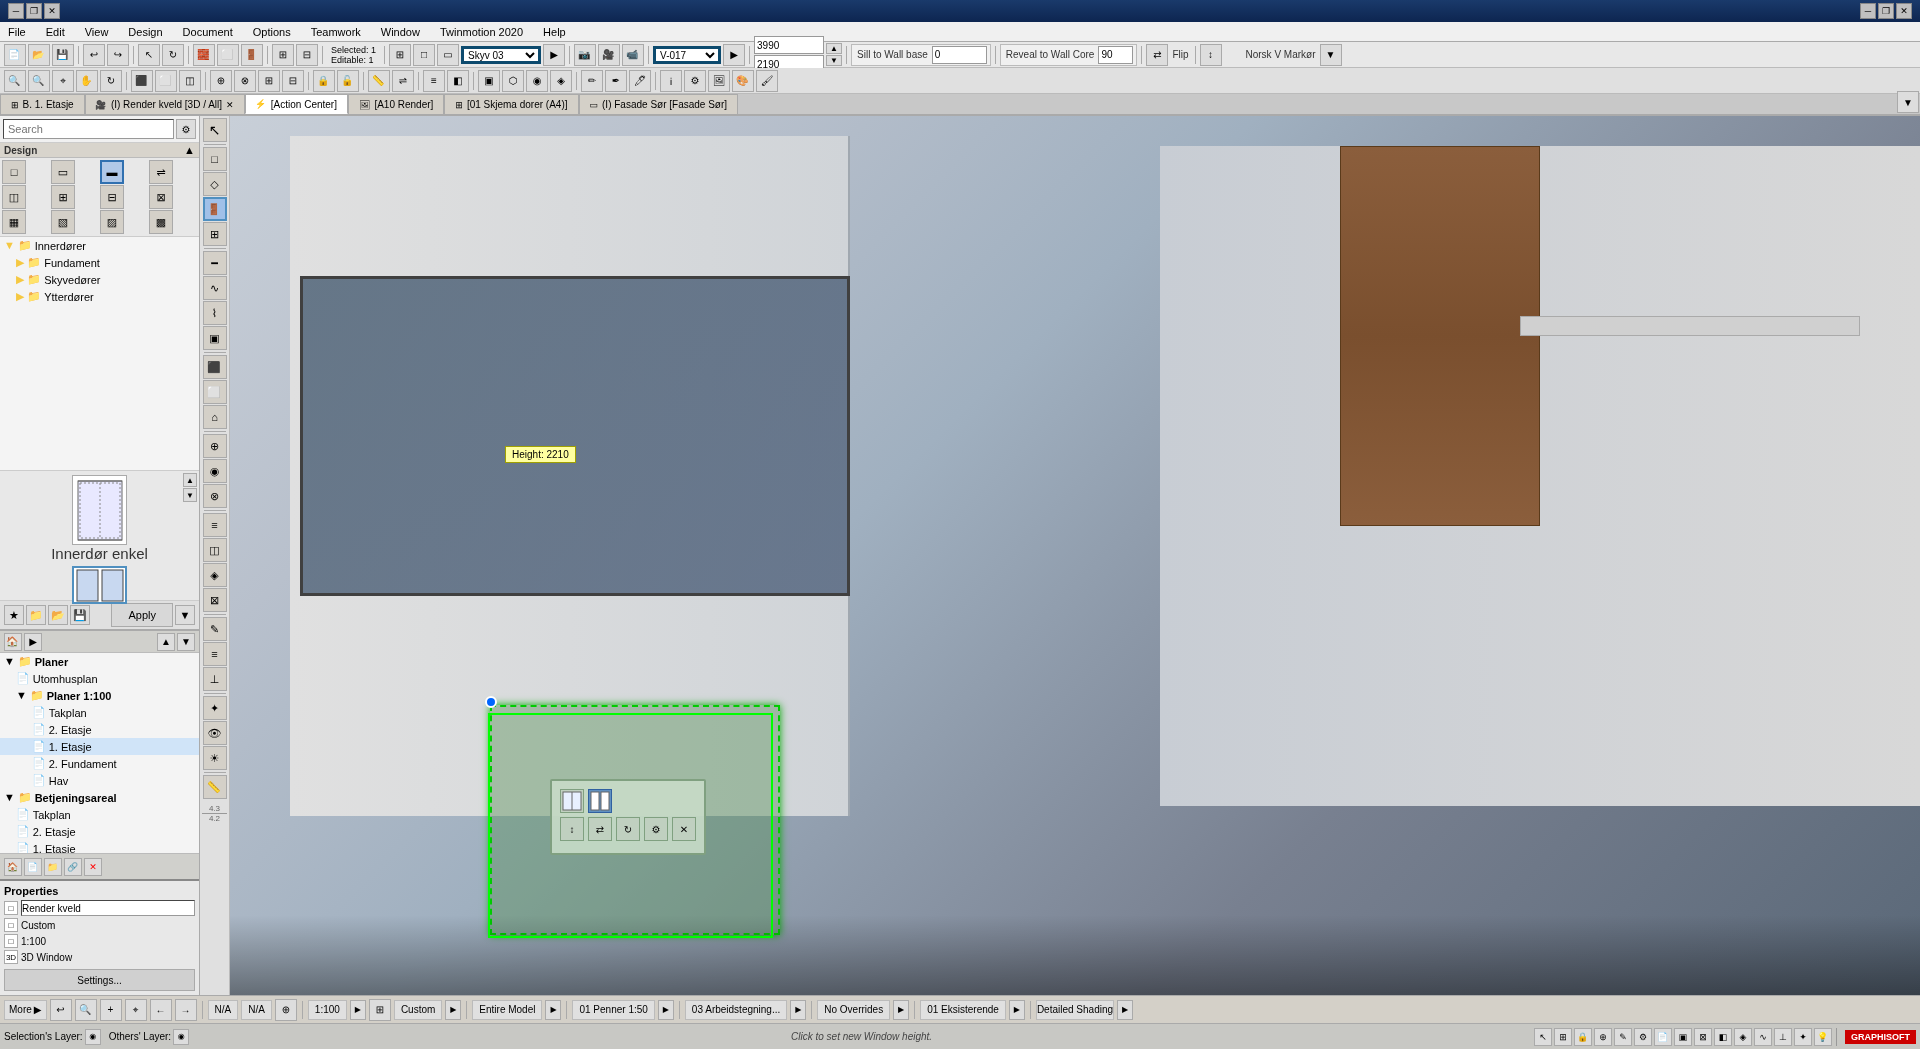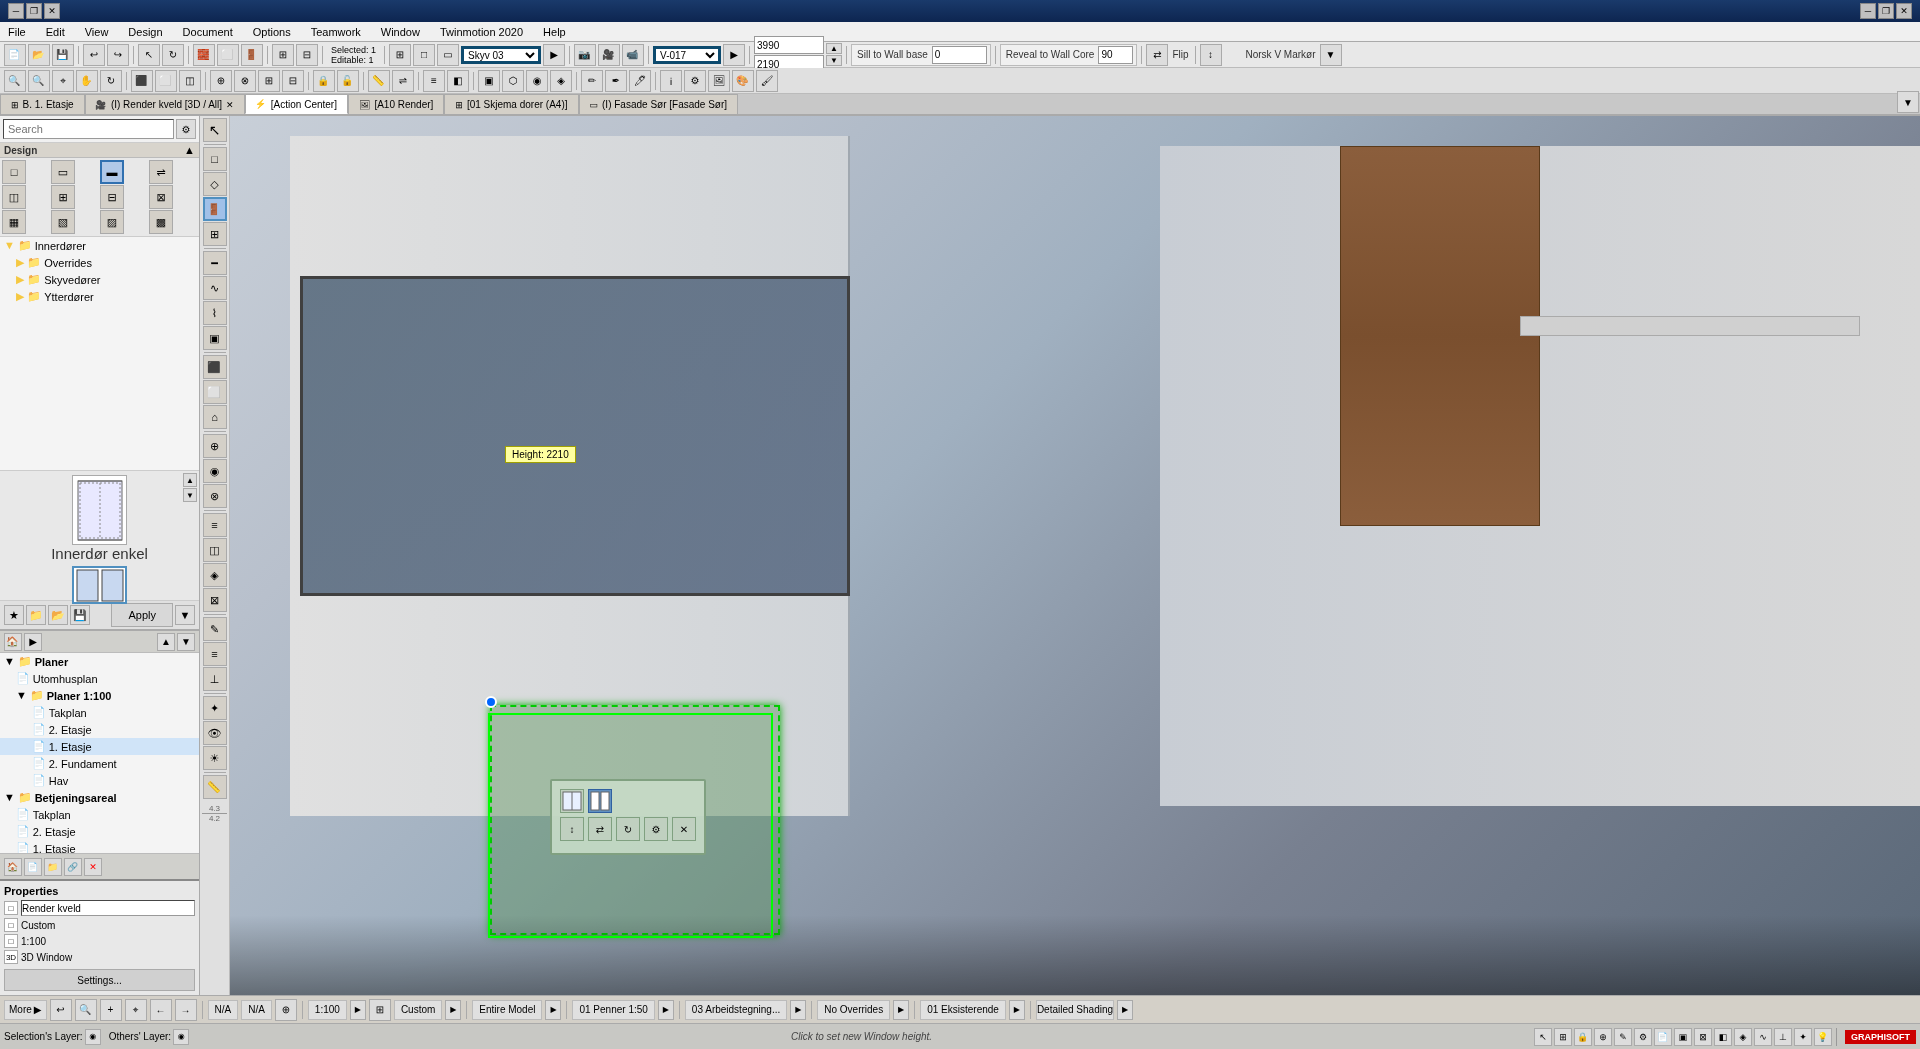--- a/index.html
+++ b/index.html
@@ -471,21 +471,21 @@
           <div class="vt-btn">▩</div>
         </div>
 
         <div style="flex:1;overflow-y:auto;background:#f4f4f4;">
           <div class="tree-item">
             <span class="folder-icon">▼ 📁</span>
             <span>Innerdører</span>
           </div>
           <div class="tree-item" style="padding-left:16px;">
             <span class="folder-icon">▶ 📁</span>
-            <span>Overrides</span>
+            <span>Fundament</span>
           </div>
           <div class="tree-item" style="padding-left:16px;">
             <span class="folder-icon">▶ 📁</span>
             <span>Skyvedører</span>
           </div>
           <div class="tree-item" style="padding-left:16px;">
             <span class="folder-icon">▶ 📁</span>
             <span>Ytterdører</span>
           </div>
         </div>

